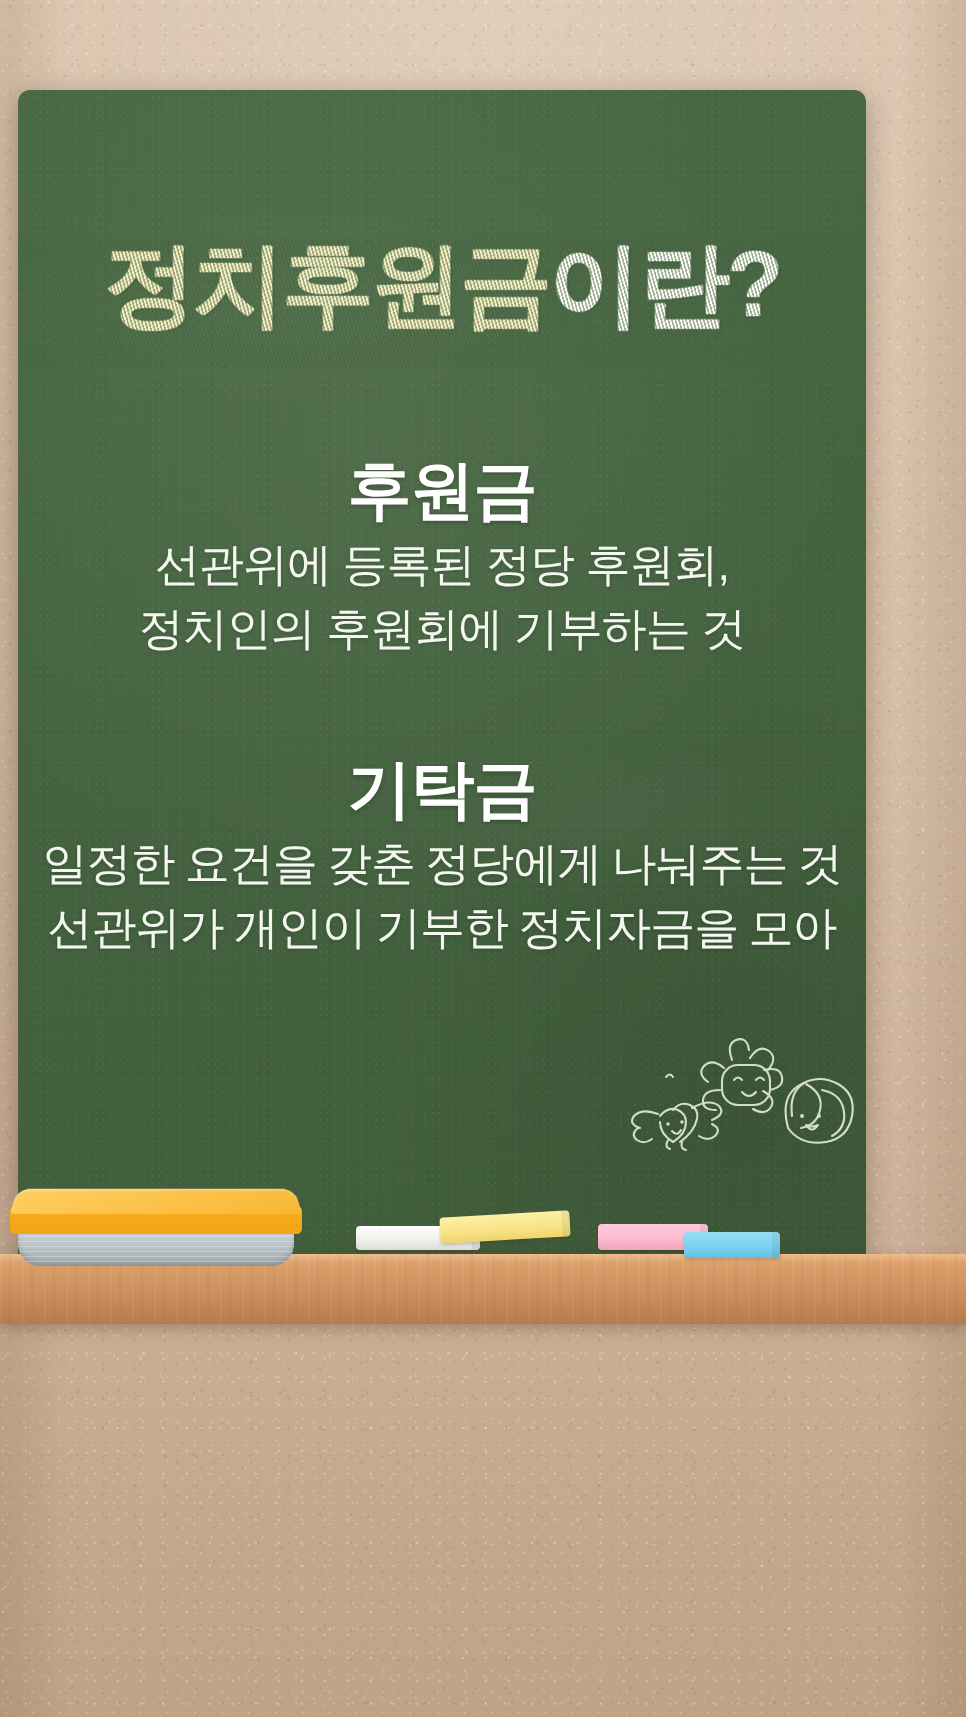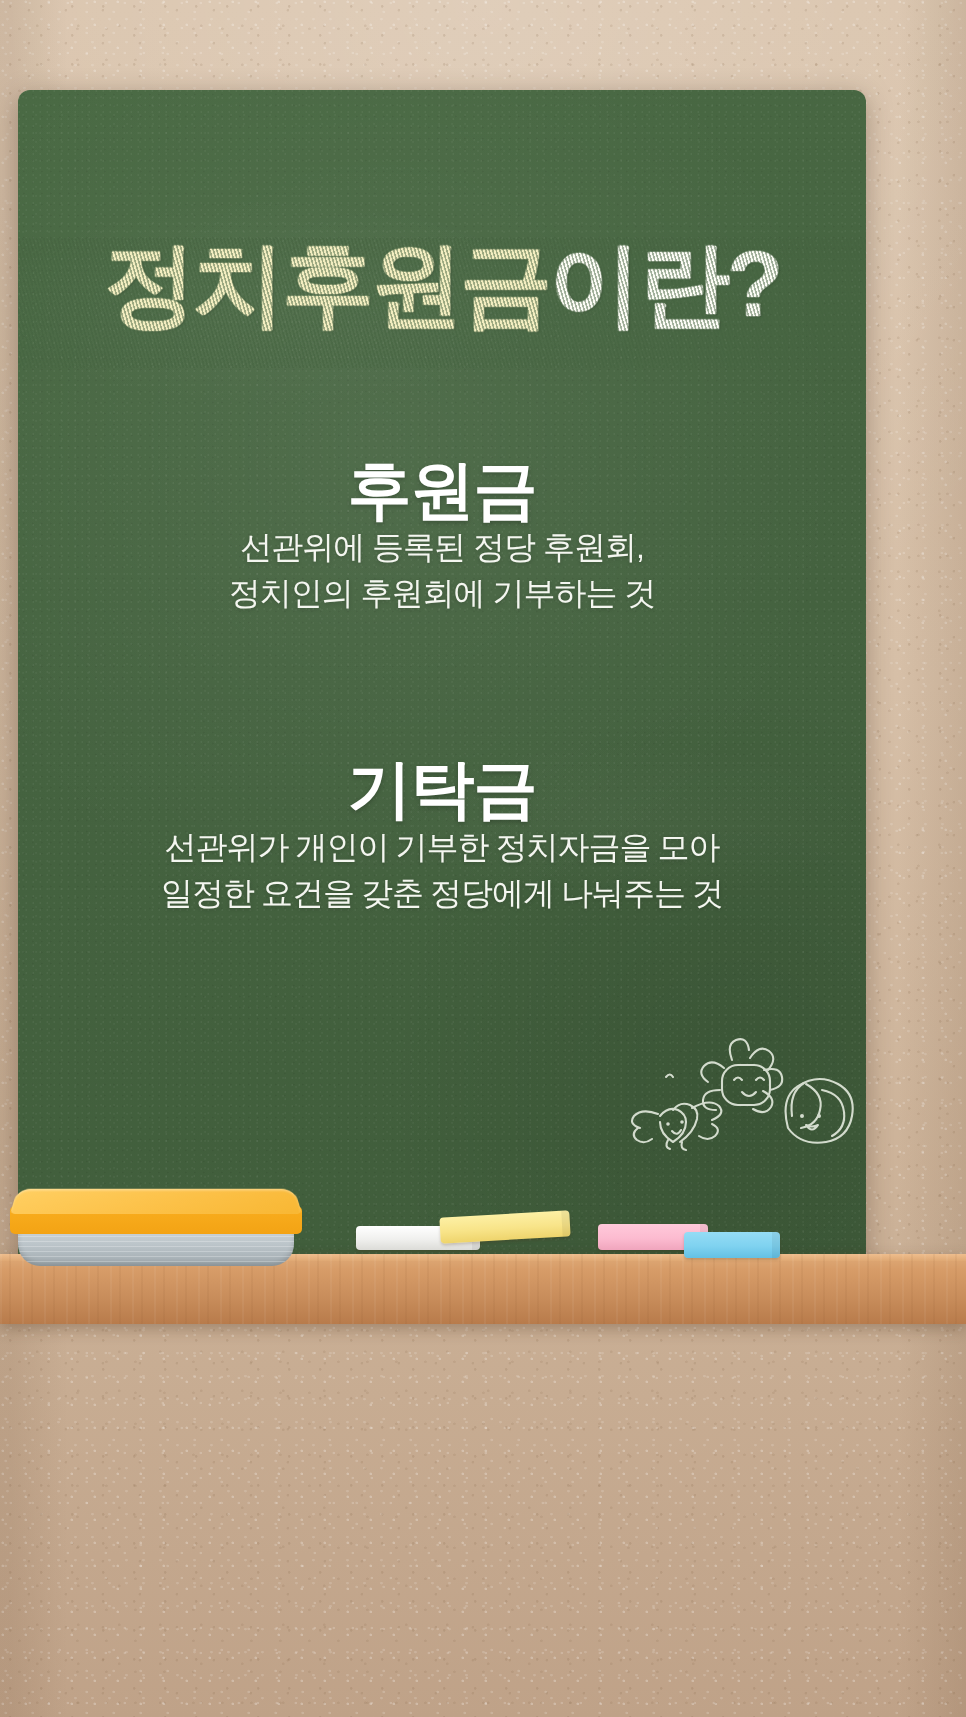--- a/index.html
+++ b/index.html
@@ -117,21 +117,22 @@
   .sec-head {
     font-size: 64px;
     font-weight: 700;
     color: #ffffff;
     letter-spacing: -1px;
     line-height: 1.1;
     text-shadow: 0 2px 5px rgba(0,0,0,.22);
     margin-top: 20px;
   }
   .sec-body {
-    font-size: 32px;
+    margin-top: 8px;
+    font-size: 45px;
     font-weight: 400;
     color: #f4f6f0;
     line-height: 1.42;
     letter-spacing: -1px;
     text-shadow: 0 1px 4px rgba(0,0,0,.20);
   }
   .sec-body .ln { display:block; }
 
   
   .doodles { position:absolute; left:598px; top:930px; width:250px; height:140px; }
@@ -225,22 +226,22 @@
       <div class="sec-head">후원금</div>
       <div class="sec-body">
         <span class="ln">선관위에 등록된 정당 후원회,</span>
         <span class="ln">정치인의 후원회에 기부하는 것</span>
       </div>
     </div>
 
     <div class="sec sec-2">
       <div class="sec-head">기탁금</div>
       <div class="sec-body">
+        <span class="ln">일정한 요건을 갖춘 정당에게 나눠주는 것</span>
         <span class="ln">선관위가 개인이 기부한 정치자금을 모아</span>
-        <span class="ln">일정한 요건을 갖춘 정당에게 나눠주는 것</span>
       </div>
     </div>
 
     <div class="doodles">
       <svg width="250" height="140" viewBox="0 0 250 140" fill="none" stroke="#e8eee2" stroke-width="2.1" stroke-linecap="round" stroke-linejoin="round" opacity="0.88">
 
         <g>
           <path d="M108 48 q-12 -10 -20 -2 q-7 8 4 16"></path>
           <path d="M116 40 q-6 -16 4 -20 q11 -4 13 10"></path>
           <path d="M134 38 q9 -14 19 -7 q9 7 -1 19"></path>

